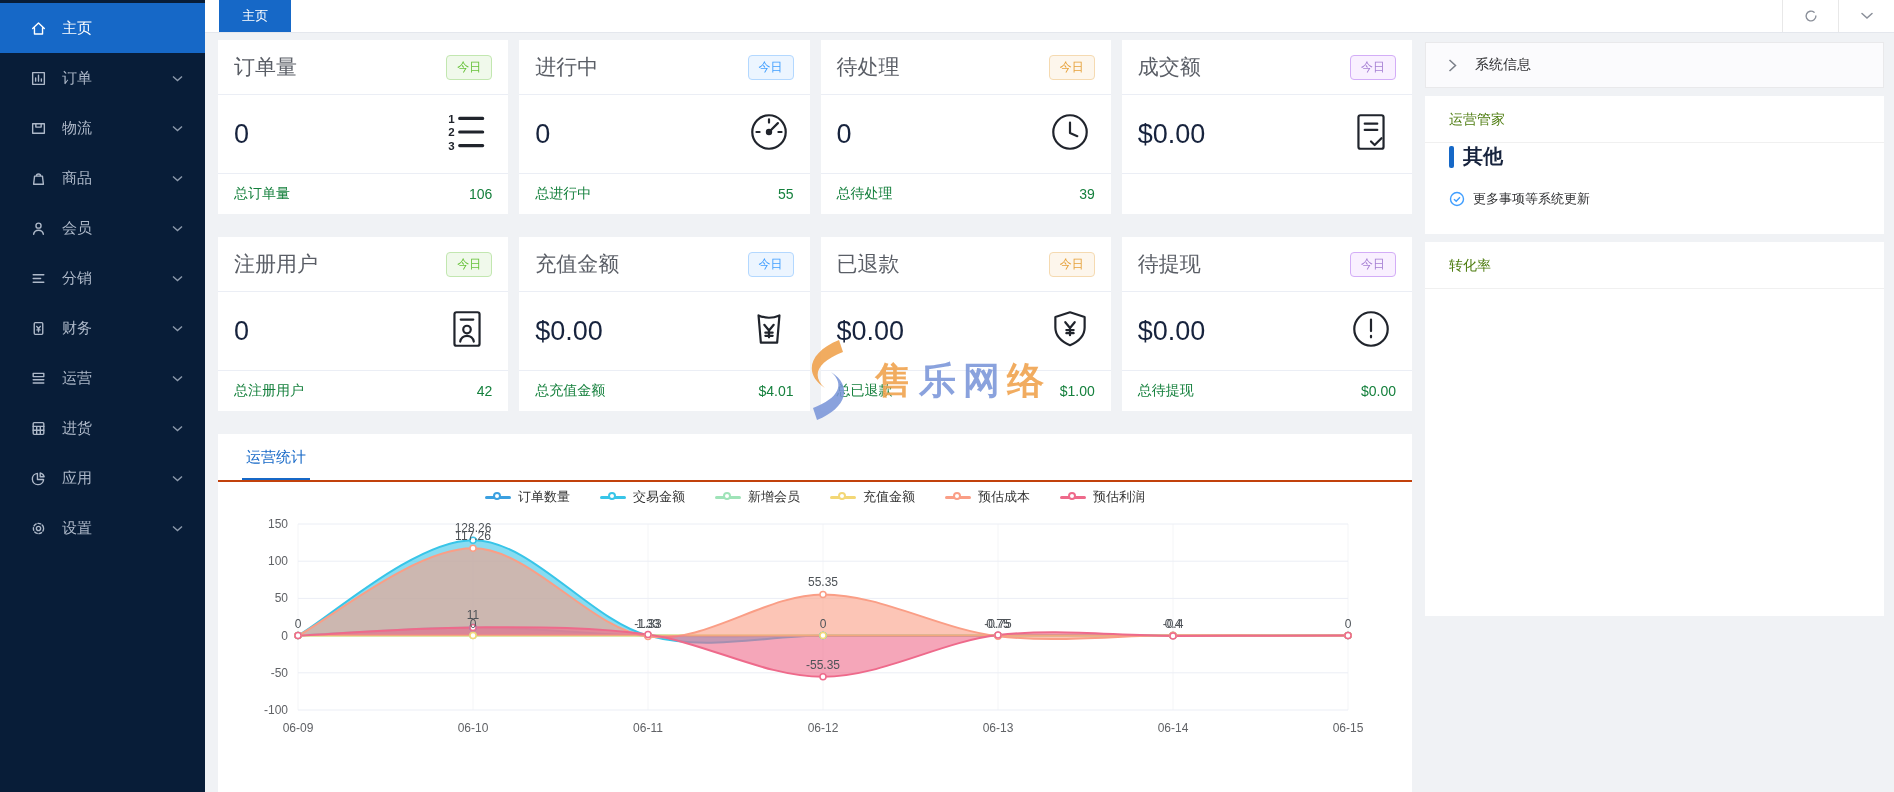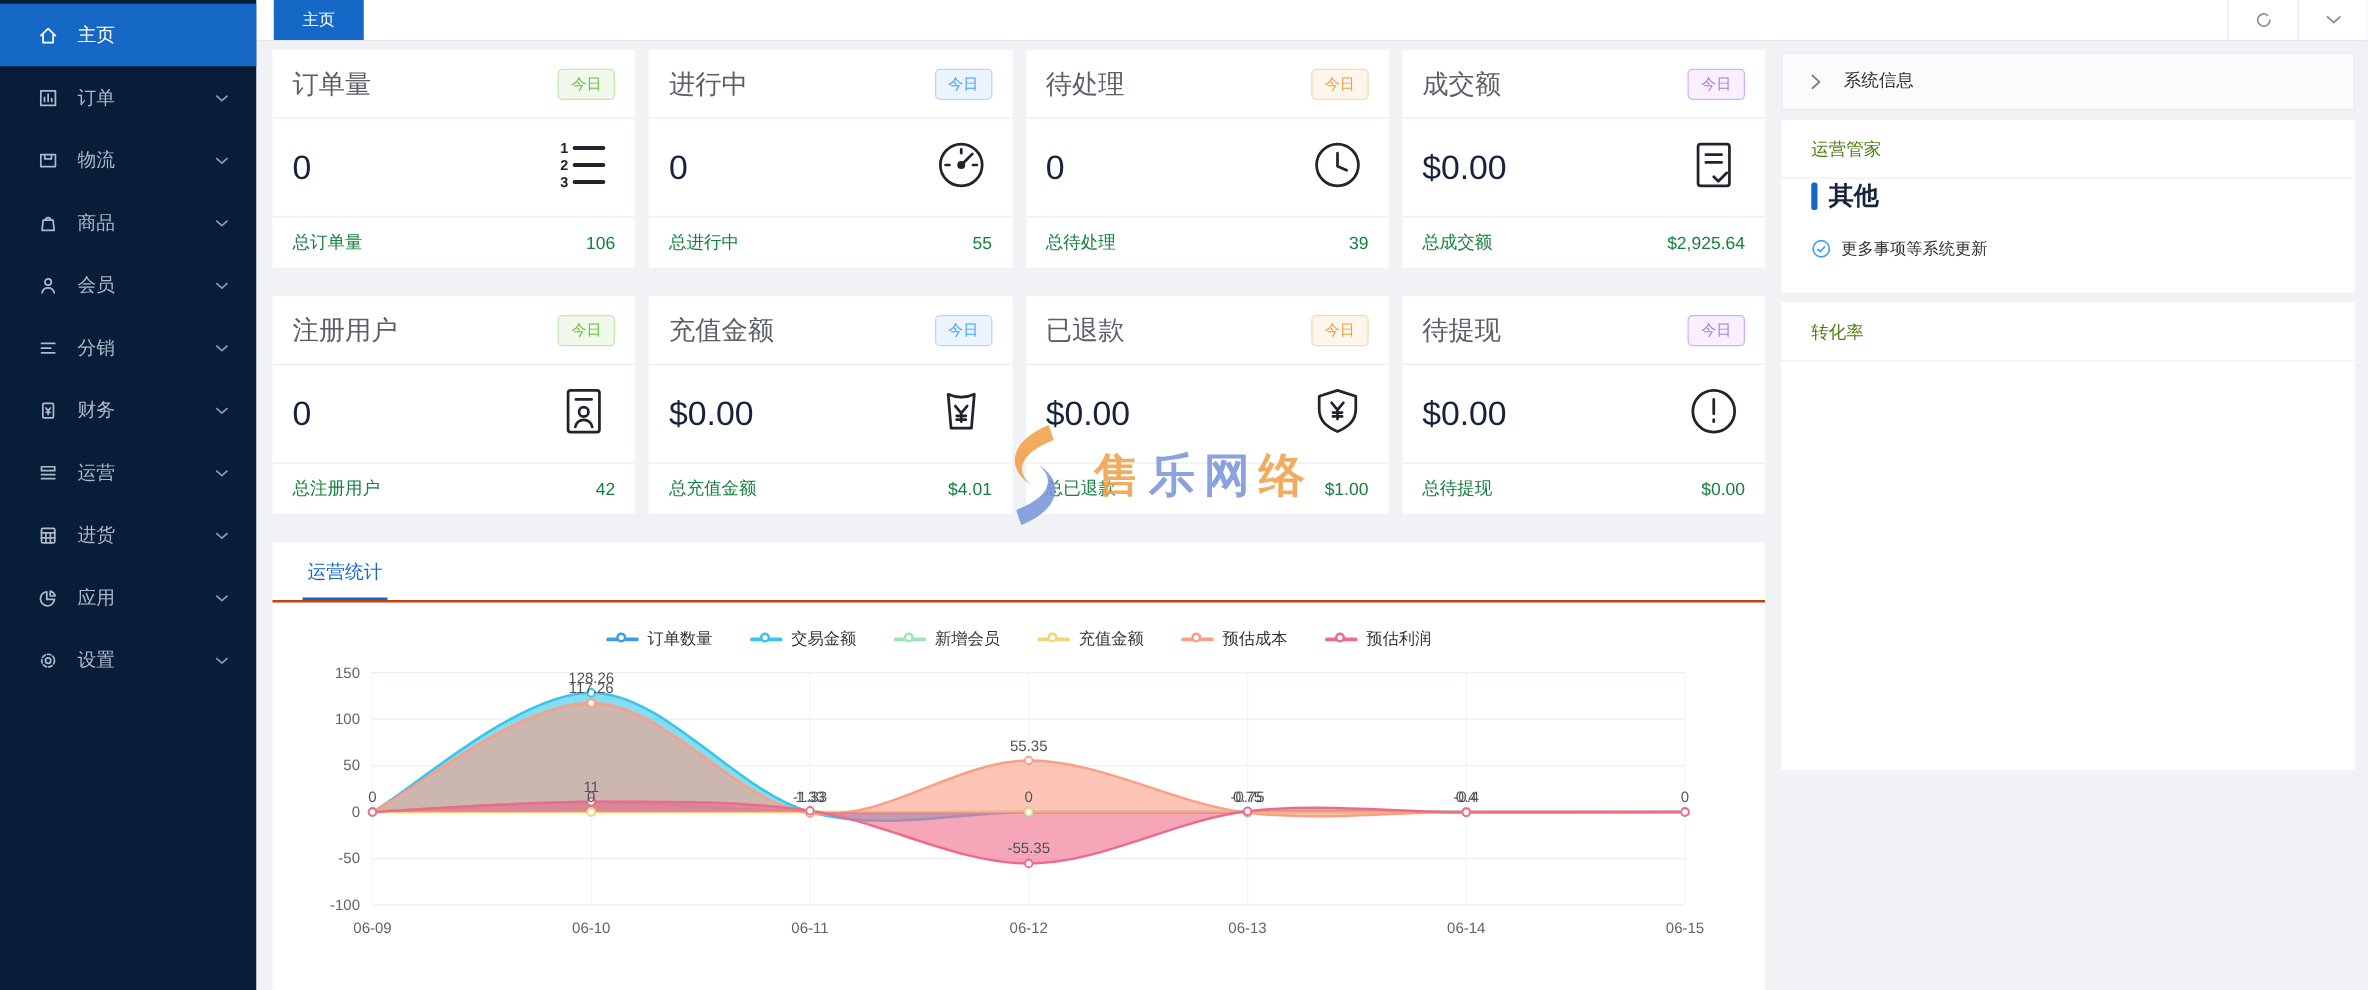--- a/index.html
+++ b/index.html
@@ -49,21 +49,21 @@
     stroke-width:2.1; stroke-linecap:round; stroke-linejoin:round; }
   .card-ico text { stroke:none; fill:#20242c; font-weight:bold; }
   .card-foot { display:flex; align-items:center; justify-content:space-between;
     padding:11px 16px; font-size:14px; color:#15803d; }
 
   
   .chart-card { background:#fff; margin:23px 13px 0 13px; height:372px; }
   .chart-tabs { border-bottom:2px solid #c2410c; padding-left:24px; }
   .chart-tab { display:inline-block; color:#1668c7; font-size:15px;
     padding:14px 4px 11px 4px; border-bottom:2px solid #1668c7; cursor:pointer; }
-  .legend { display:flex; justify-content:center; gap:30px; margin-top:20px; }
+  .legend { display:flex; justify-content:center; gap:30px; margin-top:6px; }
   .lg-item { display:flex; align-items:center; gap:7px; font-size:13px; color:#333; cursor:pointer; }
   .lg-mark { position:relative; width:26px; height:10px; }
   .lg-line { position:absolute; left:0; right:0; top:3.5px; height:3px; border-radius:2px; }
   .lg-dot { position:absolute; left:8px; top:0; width:8px; height:8px;
     border:2px solid; border-radius:50%; background:#fff; }
   #chart-svg { display:block; margin:6px 0 0 18px; }
 
   
   .rpanel { position:absolute; left:1425px; right:0; top:34px; bottom:0; }
   .sysinfo { margin:8px 10px 0 0; height:46px; background:#fbfbfd;
@@ -325,24 +325,20 @@
       <div class="card-head">
           <span class="card-title">成交额</span>
           <span class="badge badge-purple">今日</span>
         </div>
       <div class="card-body">
           <span class="card-value">$0.00</span>
         <span class="card-ico"><svg viewBox="0 0 44 44">
               <rect x="10" y="6" width="24" height="32" rx="2"></rect>
               <path d="M16 14 h12 M16 20 h12 M22 31 l3.5 3.5 L32 28"></path>
             </svg></span>
-        </div>
-      <div class="card-foot">
-          <span>总成交额</span>
-          <span>$2,925.64</span>
         </div>
     </div>
 
     <div class="card">
       <div class="card-head">
           <span class="card-title">注册用户</span>
           <span class="badge badge-green">今日</span>
         </div>
       <div class="card-body">
           <span class="card-value">0</span>

